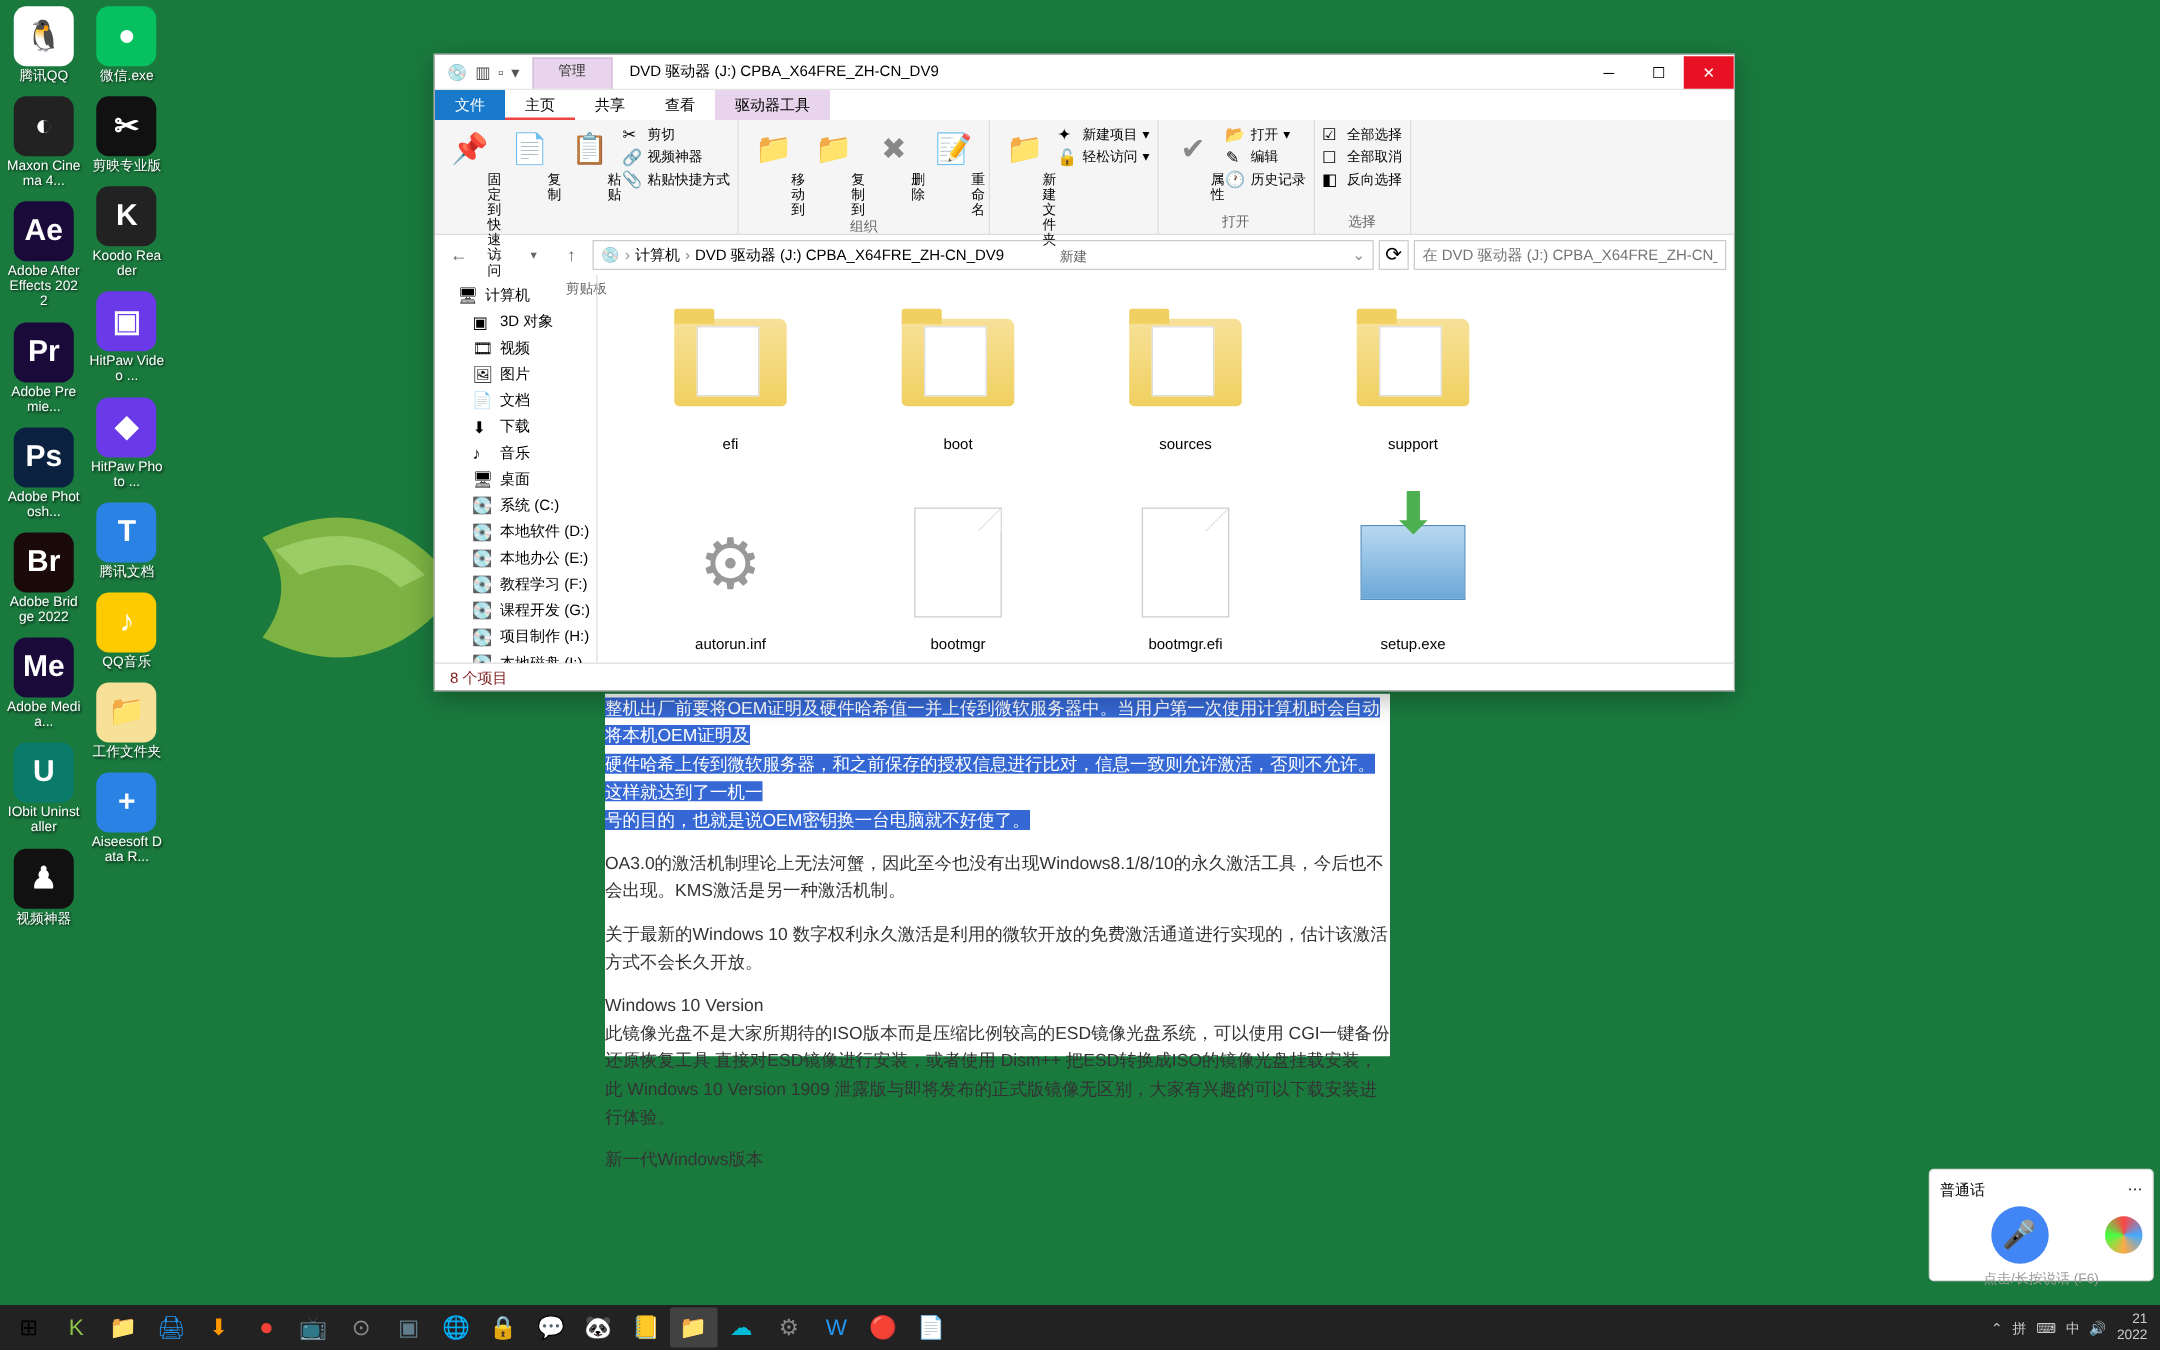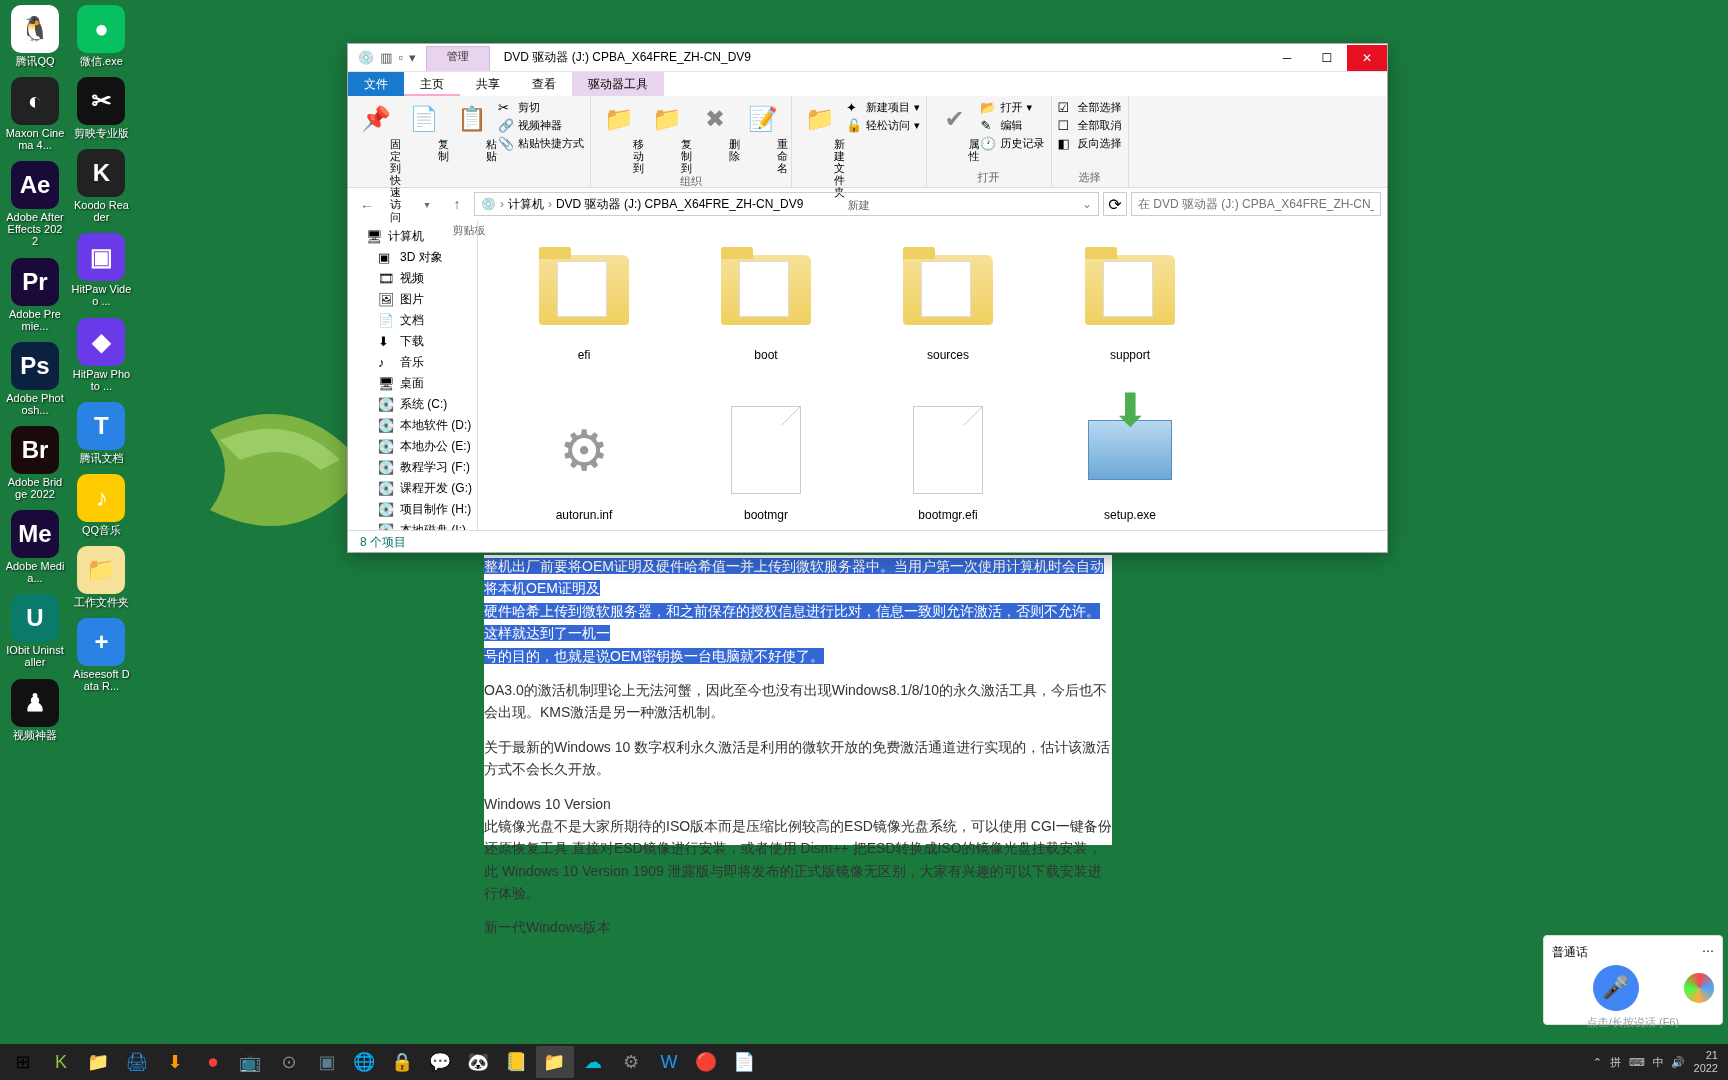--- a/index.html
+++ b/index.html
@@ -22,21 +22,21 @@
 .exp-qat span { font-size: 13px; color: #555; }
 .exp-tabs-title { display: flex; height: 100%; }
 .exp-mgmt-tab { background: #e8d4ec; padding: 2px 20px; font-size: 11px; color: #333; border: 1px solid #d4b8dc; border-bottom: none; margin-top: 2px; }
 .exp-title { font-size: 12px; padding: 6px 14px; }
 .exp-winbtns { margin-left: auto; display: flex; }
 .exp-winbtn { width: 40px; height: 26px; display: flex; align-items: center; justify-content: center; font-size: 12px; cursor: pointer; }
 .exp-winbtn.close { background: #e81123; color: white; }
 .exp-ribbon-tabs { display: flex; height: 24px; background: white; font-size: 12px; }
 .exp-rtab { padding: 4px 16px; cursor: pointer; }
 .exp-rtab.file { background: #1979ca; color: white; }
-.exp-rtab.active { border-bottom: 2px solid #f9a8d4; }
+.exp-rtab.active { border-bottom: 2px solid #ef4444; }
 .exp-rtab.drive { background: #e8d4ec; }
 .exp-ribbon { height: 92px; background: #f5f5f5; display: flex; border-bottom: 1px solid #ddd; font-size: 11px; }
 .rib-group { border-right: 1px solid #ddd; padding: 4px 6px 2px; display: flex; flex-direction: column; }
 .rib-group-content { flex: 1; display: flex; gap: 4px; align-items: flex-start; }
 .rib-group-label { text-align: center; font-size: 11px; color: #666; }
 .rib-btn-lg { width: 44px; text-align: center; cursor: pointer; }
 .rib-btn-lg .ico { font-size: 24px; height: 38px; display: flex; align-items: center; justify-content: center; color: #888; }
 .rib-btn-lg .lbl { font-size: 11px; line-height: 1.1; margin-left: 36px; }
 .rib-stack { display: flex; flex-direction: column; gap: 3px; font-size: 11px; }
 .rib-stack-item { display: flex; align-items: center; gap: 4px; cursor: pointer; white-space: nowrap; }
@@ -64,21 +64,21 @@
 .folder-ico { width: 90px; height: 70px; background: linear-gradient(#f7e199, #f0d060); border-radius: 2px 6px 4px 4px; position: relative; }
 .folder-ico::before { content: ''; position: absolute; top: -8px; left: 0; width: 32px; height: 12px; background: #f0d060; border-radius: 2px 2px 0 0; }
 .folder-open .paper { position: absolute; top: 6px; left: 18px; width: 50px; height: 56px; background: white; border: 1px solid #ddd; }
 .file-generic { width: 70px; height: 88px; background: white; border: 1px solid #ccc; position: relative; }
 .file-generic::before { content: ''; position: absolute; top: 0; right: 0; width: 18px; height: 18px; background: linear-gradient(135deg, transparent 48%, #ccc 50%, white 52%); }
 .file-gear { font-size: 56px; color: #999; }
 .file-setup { width: 84px; height: 60px; background: linear-gradient(#b8d8f0, #6ba8d8); border: 1px solid #5590c0; position: relative; }
 .file-setup .arrow { position: absolute; top: -38px; left: 22px; font-size: 46px; color: #4caf50; }
 .file-lbl { font-size: 12px; }
 
-.exp-status { height: 28px; border-top: 1px solid #ddd; padding: 3px 12px; font-size: 12px; color: #0f766e; }
+.exp-status { height: 28px; border-top: 1px solid #ddd; padding: 3px 12px; font-size: 12px; color: #7f1d1d; }
 
 
 .doc-bg { position: absolute; left: 484px; top: 555px; width: 628px; height: 290px; background: white; font-size: 14px; line-height: 1.6; color: #333; }
 .doc-bg .hl { background: #3568d4; color: white; }
 .doc-bg p { margin-bottom: 12px; }
 .doc-bg h4 { font-weight: normal; margin-top: 12px; }
 
 
 .voice-widget { position: absolute; right: 5px; bottom: 55px; width: 180px; height: 90px; background: white; border: 1px solid #ddd; border-radius: 4px; padding: 8px; font-size: 12px; }
 .voice-top { display: flex; justify-content: space-between; }

